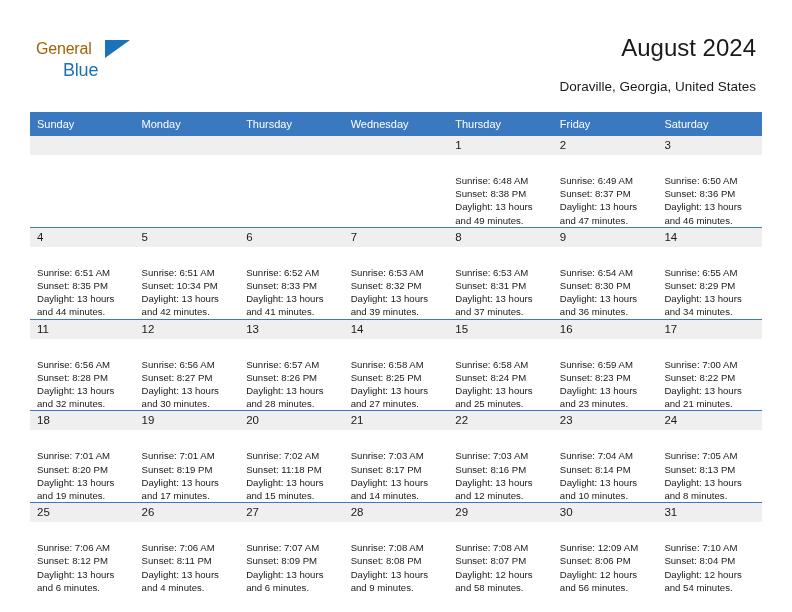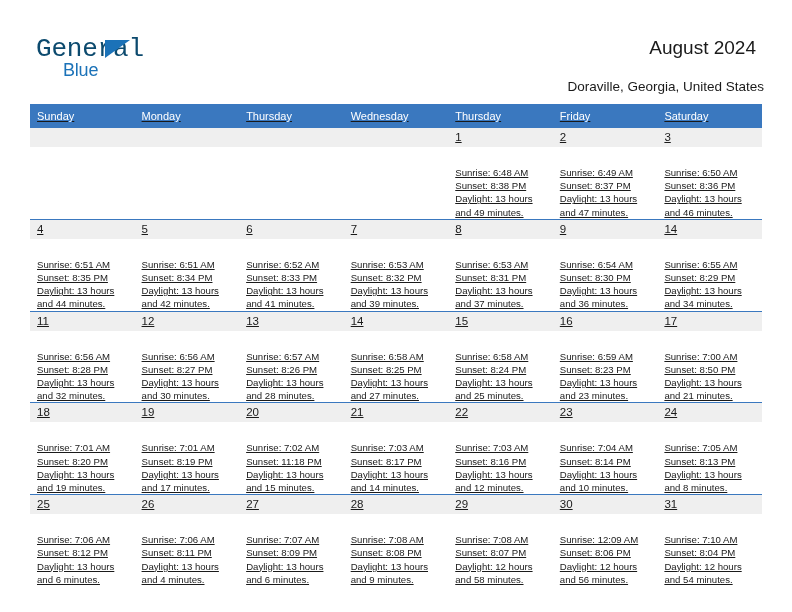--- a/index.html
+++ b/index.html
@@ -16,54 +16,53 @@
   .header{
     position:absolute;left:0;right:0;top:0;height:100px;
     padding:0 36px;box-sizing:border-box;
   }
   .logo{
     position:absolute;left:36px;top:38px;
     width:120px;height:46px;
   }
   .logo-general{
     position:absolute;left:0;top:0;
-    font-size:26px;line-height:22px;
-    color:#0c4a6e;letter-spacing:-0.2px;
-    font-family:Liberation Mono, monospace;
+    font-size:16px;line-height:22px;
+    color:#a16207;letter-spacing:-0.2px;
+    font-family:Liberation Sans, sans-serif;
   }
   .logo-tri{
     position:absolute;left:69px;top:2px;
     width:0;height:0;
     border-left:25px solid #1b72b8;
     border-bottom:18px solid transparent;
   }
   .logo-blue{
     position:absolute;left:27px;top:21px;
     font-size:18px;line-height:22px;
     color:#1b72b8;letter-spacing:-0.2px;
   }
 
   .title{
     position:absolute;right:36px;top:32px;
-    font-size:19px;line-height:32px;
+    font-size:24px;line-height:32px;
     color:#1a1a1a;text-align:right;font-weight:400;
   }
   .subtitle{
-    position:absolute;right:28px;top:79px;
+    position:absolute;right:36px;top:79px;
     font-size:13.5px;line-height:16px;
     color:#1a1a1a;text-align:right;font-weight:400;
   }
 
   
   .calendar{
-    position:absolute;left:30px;top:104px;
+    position:absolute;left:30px;top:112px;
     width:732px;
     border-collapse:collapse;
     table-layout:fixed;
-    text-decoration:underline;
   }
   .calendar th{
     background:#3a78bf;
     color:#ffffff;
     font-size:11px;
     font-weight:400;
     text-align:left;
     padding:6px 0 6px 7px;
     height:10px;
     box-sizing:border-box;
@@ -173,21 +172,21 @@
               <div>Sunrise: 6:51 AM</div>
               <div>Sunset: 8:35 PM</div>
               <div>Daylight: 13 hours</div>
               <div>and 44 minutes.</div>
             </div>
           </td>
           <td>
             <div class="daynum">5</div>
             <div class="cellbody">
               <div>Sunrise: 6:51 AM</div>
-              <div>Sunset: 8:34 PM</div>
+              <div>Sunset: 10:34 PM</div>
               <div>Daylight: 13 hours</div>
               <div>and 42 minutes.</div>
             </div>
           </td>
           <td>
             <div class="daynum">6</div>
             <div class="cellbody">
               <div>Sunrise: 6:52 AM</div>
               <div>Sunset: 8:33 PM</div>
               <div>Daylight: 13 hours</div>
@@ -283,21 +282,21 @@
               <div>Sunrise: 6:59 AM</div>
               <div>Sunset: 8:23 PM</div>
               <div>Daylight: 13 hours</div>
               <div>and 23 minutes.</div>
             </div>
           </td>
           <td>
             <div class="daynum">17</div>
             <div class="cellbody">
               <div>Sunrise: 7:00 AM</div>
-              <div>Sunset: 8:50 PM</div>
+              <div>Sunset: 8:22 PM</div>
               <div>Daylight: 13 hours</div>
               <div>and 21 minutes.</div>
             </div>
           </td>
         </tr>
         <tr class="week">
           <td>
             <div class="daynum">18</div>
             <div class="cellbody">
               <div>Sunrise: 7:01 AM</div>

